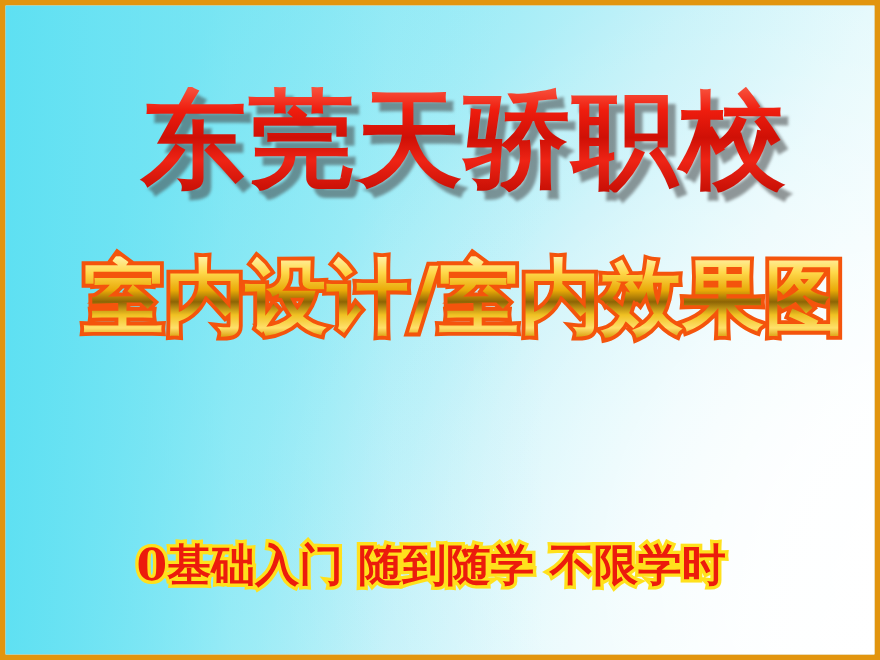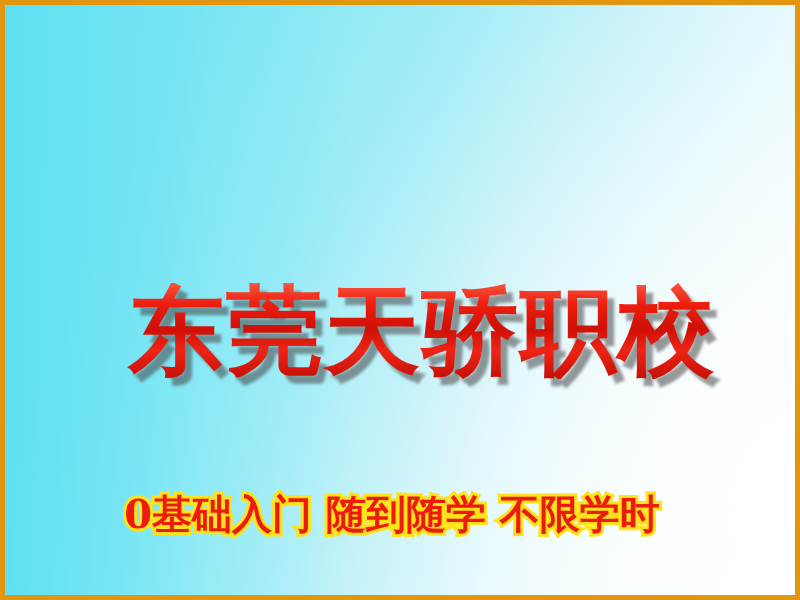--- a/index.html
+++ b/index.html
@@ -59,21 +59,21 @@
         rgba(130,232,245,0.45) 26%,
         rgba(170,238,248,0.18) 44%,
         rgba(255,255,255,0) 62%);
   }
 
   
   #content {
     position: absolute;
     inset: 0;
     display: flex;
-    flex-direction: row;
+    flex-direction: column;
     align-items: center;
     padding-left: 44px;
   }
 
   .line {
     width: 100%;
     text-align: center;
     white-space: nowrap;
     line-height: 1;
   }
@@ -184,20 +184,24 @@
   <div id="bg-glow"></div>
   <div id="bg-left"></div>
 
   <div id="content">
 
     <div id="title-line" class="line">
       <div id="title-shadow" class="title-layer">东莞天骄职校</div>
       <div id="title-main" class="title-layer">东莞天骄职校</div>
     </div>
 
+    <div id="subtitle-line" class="line">
+      <div id="subtitle-outline" class="sub-layer">室内设计/室内效果图</div>
+      <div id="subtitle-main" class="sub-layer">室内设计/室内效果图</div>
+    </div>
 
   </div>
 
   <div id="tagline-line" class="line">
     <div id="tagline-outline" class="tag-layer">0基础入门  随到随学  不限学时</div>
     <div id="tagline-main" class="tag-layer">0基础入门  随到随学  不限学时</div>
   </div>
 
 </div>
 

